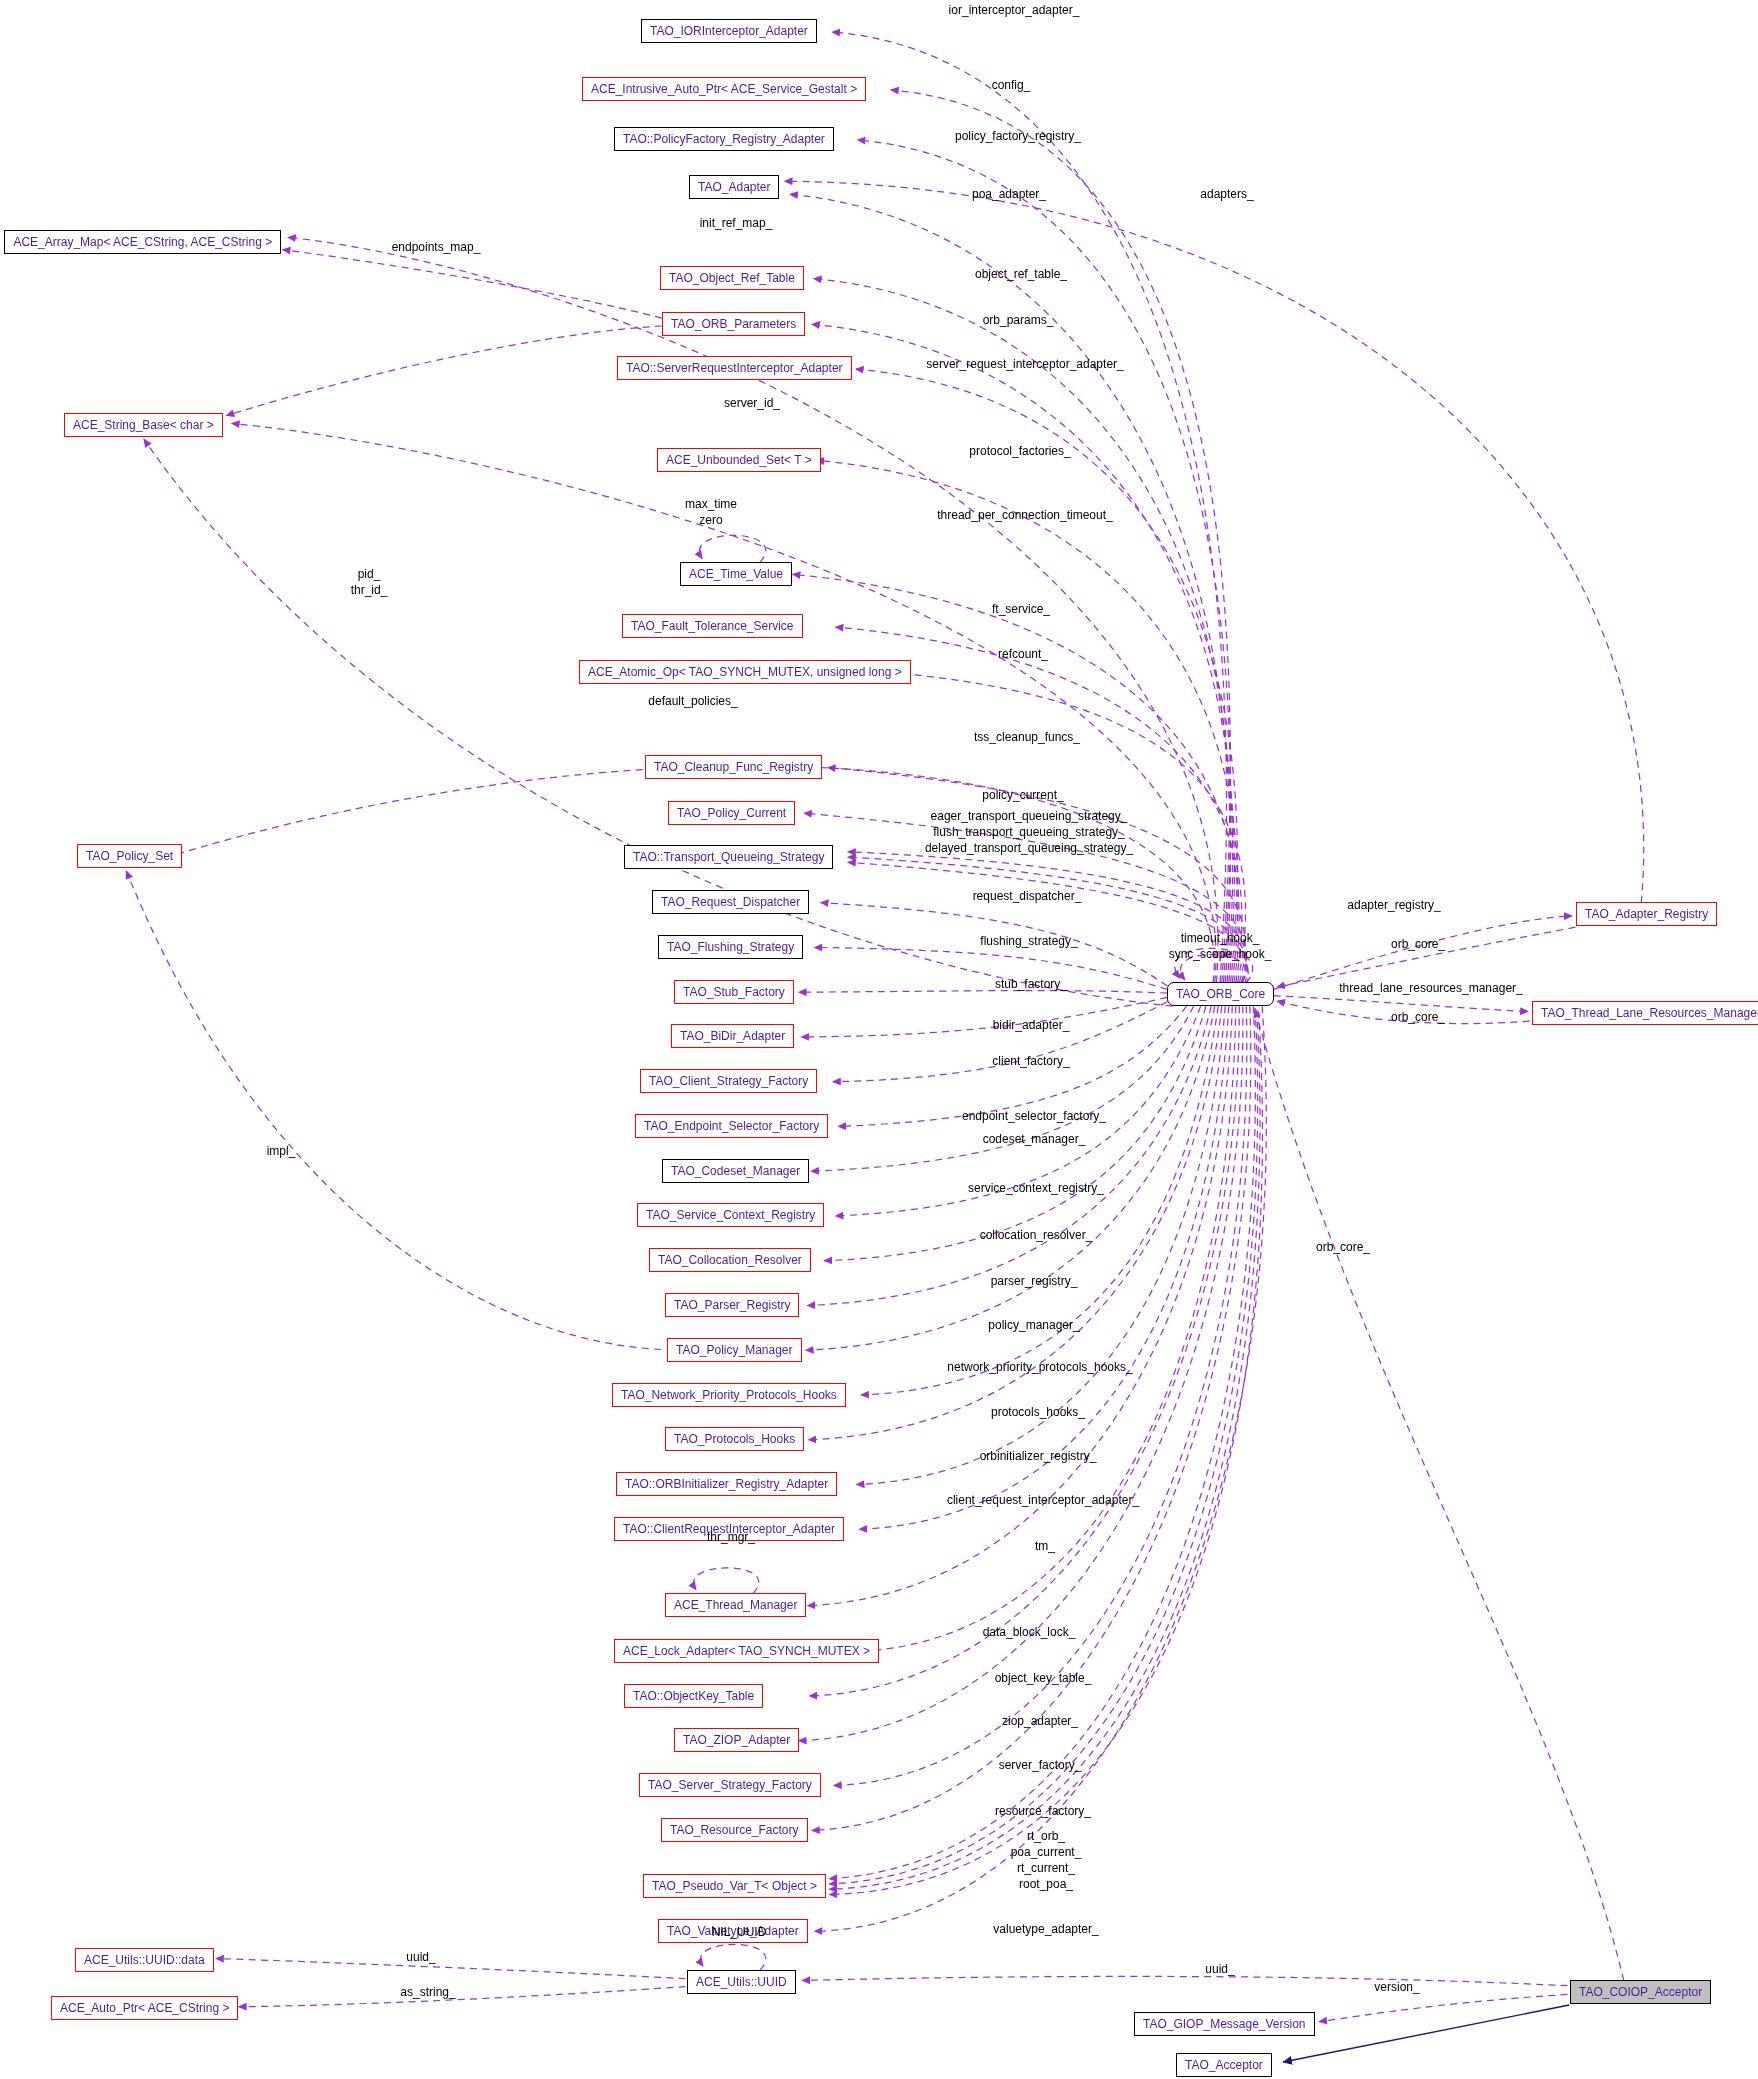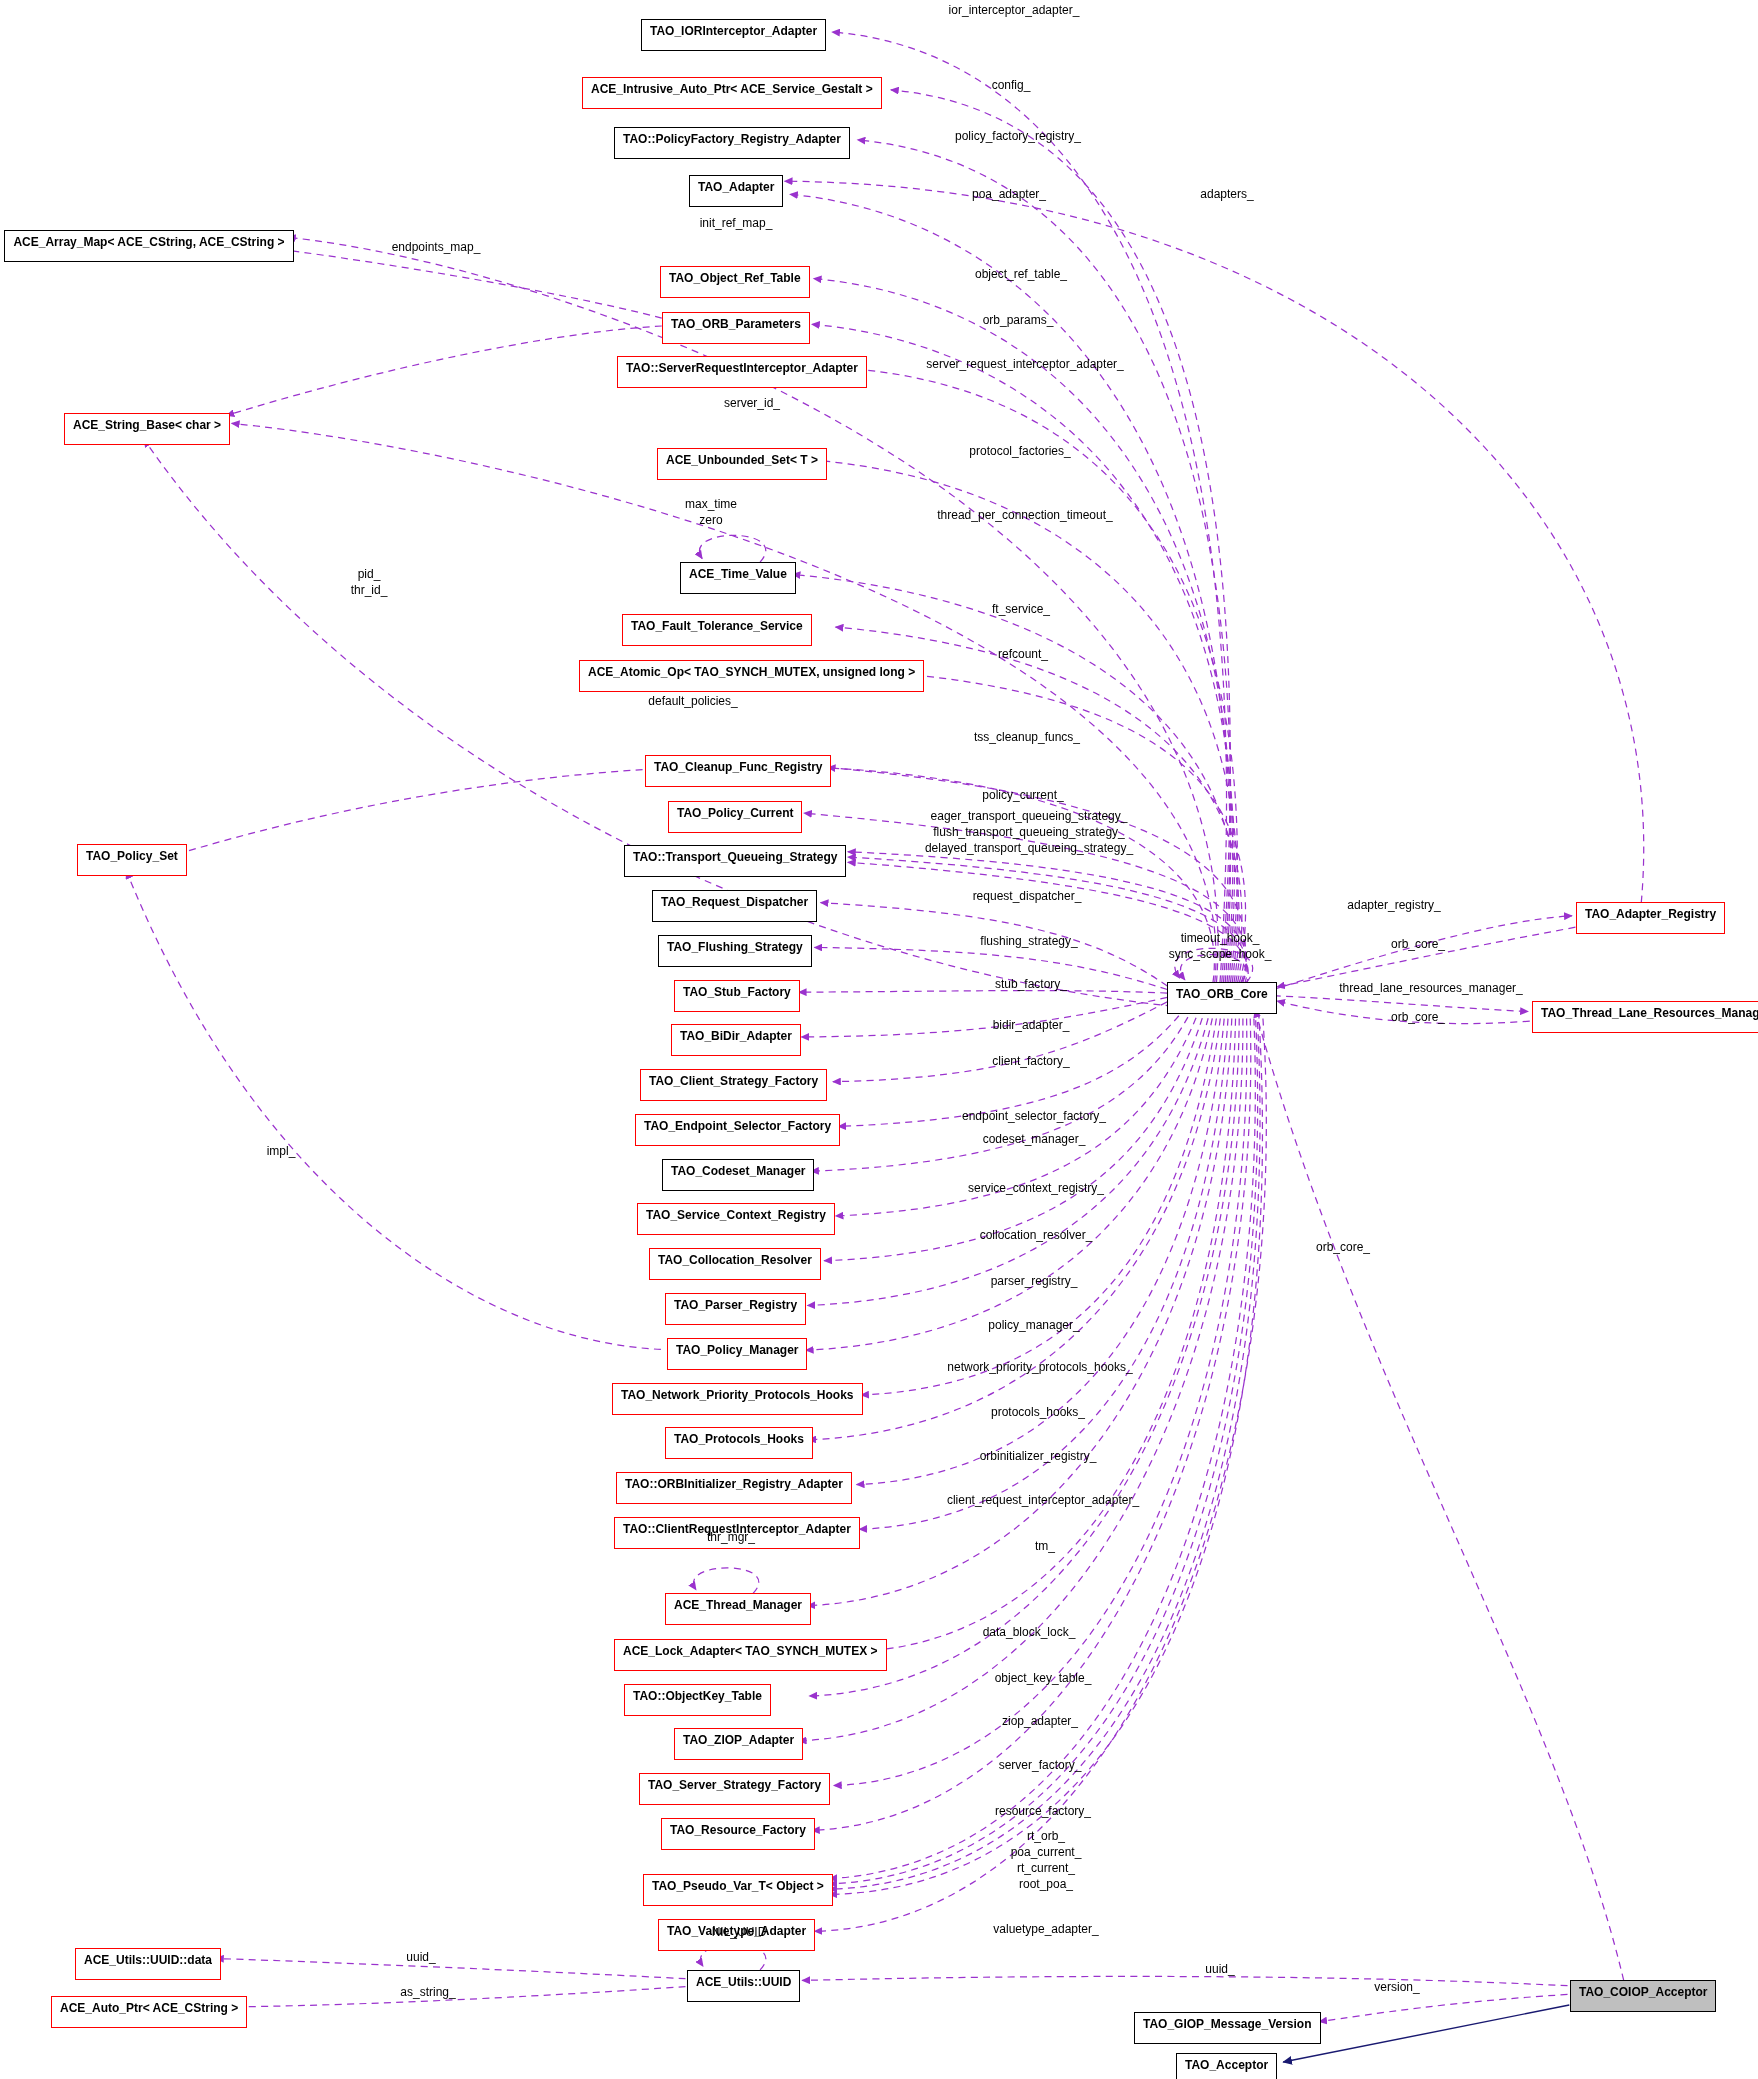--- a/index.html
+++ b/index.html
@@ -1,25 +1,25 @@
 <!DOCTYPE html>
 <html style="font-size:14px"><head>
 <meta charset="utf-8">
 <style>
   html,body{margin:0;padding:0;background:#ffffff;}
   #canvas{position:relative;width:1758px;height:2080px;background:#ffffff;overflow:hidden;
           font-family:"Liberation Sans", sans-serif;}
   svg.edges{position:absolute;left:0;top:0;width:1758px;height:2080px;}
   path.e{fill:none;stroke:#9a32cd;stroke-width:1.4;stroke-dasharray:8 6;}
   path.ei{fill:none;stroke:#191970;stroke-width:1.6;}
-  .node{position:absolute;background:#ffffff;border:0.9px solid #000;height:32px;box-sizing:border-box;
-        padding:3.5px 8px 0 8px;font-size:12px;line-height:15px;white-space:nowrap;color:#000000;
-        text-align:center;font-weight:bold;}
+  .node{position:absolute;background:#ffffff;border:0.9px solid #000;height:24px;box-sizing:border-box;
+        padding:3.5px 8px 0 8px;font-size:12px;line-height:15px;white-space:nowrap;color:#4c1d95;
+        text-align:center;}
   .node.red{border-color:#ff0000;}
-  .node.main{border-width:1.3px;}
+  .node.main{border-width:1.3px;border-radius:7px;}
   .node.gray{background:#bfbfbf;border-width:1.3px;}
   .elabel{position:absolute;transform:translateX(-50%);font-size:12px;line-height:16px;
           color:#000;white-space:pre-line;text-align:center;}
 </style>
 </head>
 <body>
 
 <div id="canvas">
 
 <svg class="edges" viewBox="0 0 2003 2369" width="1758" height="2080">

